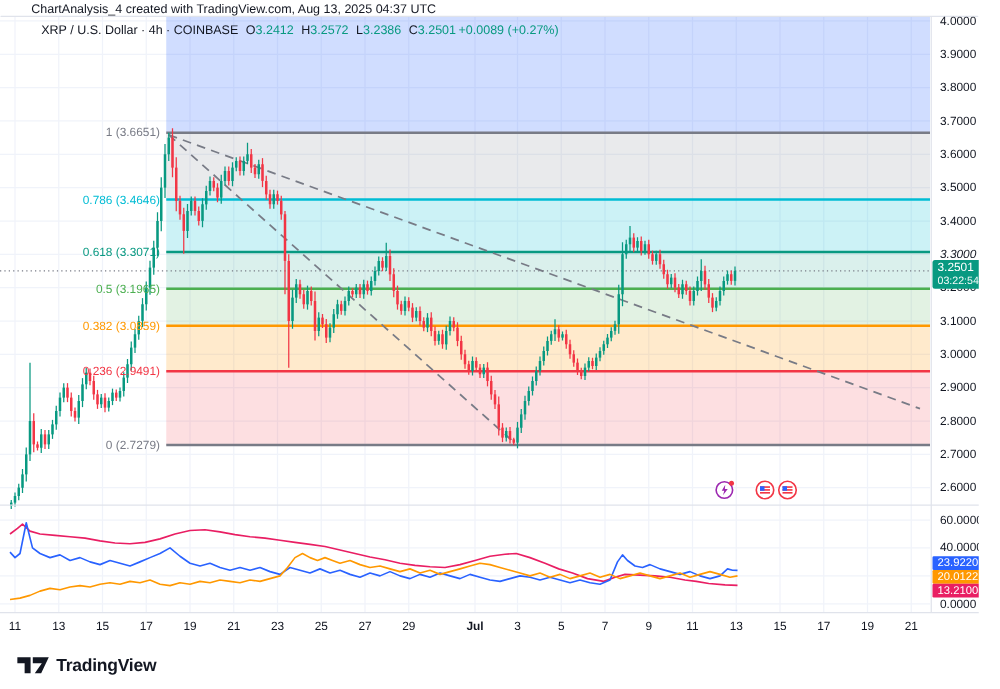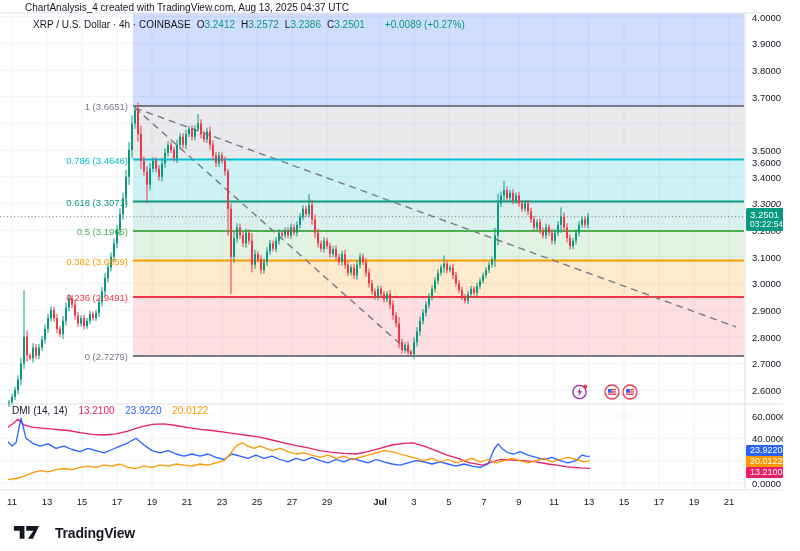--- a/index.html
+++ b/index.html
@@ -4,39 +4,39 @@
 <style>
   html,body{margin:0;padding:0;background:#fff;}
   #app{position:relative;width:783px;height:551px;background:#ffffff;overflow:hidden;
        font-family:"Liberation Sans",sans-serif;color:#131722;border-radius:17px;}
   #chart{position:absolute;left:0;top:0;}
   .title{position:absolute;left:25px;top:2px;font-size:10px;color:#131722;white-space:nowrap;}
   .legend{position:absolute;left:33px;top:19px;font-size:10px;white-space:nowrap;}
   .legend .sym{color:#131722;}
   .legend .lbl{color:#131722;margin-left:6px;}
   .legend .val{color:#089981;}
-  .legend .chg{color:#089981;margin-left:20px;}
+  .legend .chg{color:#089981;margin-left:2px;}
   .dmi-legend{position:absolute;left:12px;top:405px;font-size:10px;white-space:nowrap;}
   .dmi-legend .nm{color:#131722;}
   .dmi-legend .adx{color:#e91e63;margin-left:8px;}
   .dmi-legend .pdi{color:#2962ff;margin-left:8px;}
   .dmi-legend .mdi{color:#ff9800;margin-left:8px;}
   .fib-label{position:absolute;left:0;width:128px;text-align:right;font-size:9.5px;white-space:nowrap;}
   .ptick,.dtick{position:absolute;left:752px;font-size:9.5px;color:#131722;}
   .tlabel{position:absolute;top:496px;font-size:9.5px;color:#131722;transform:translateX(-50%);}
   .tlabel.b{font-weight:bold;}
   .price-badge{position:absolute;left:746px;width:52px;background:#089981;color:#fff;
        border-radius:2px;padding:2px 0 2px 4px;z-index:5;}
   .price-badge .p{font-size:9.5px;line-height:10px;}
   .price-badge .c{font-size:8.5px;line-height:9px;opacity:.95;}
   .dmi-badge{position:absolute;left:746px;width:52px;height:11px;color:#fff;font-size:9px;
        line-height:11px;padding-left:4px;border-radius:1px;z-index:5;}
   .icons{position:absolute;top:383px;left:0;width:800px;height:18px;}
   .icons svg{position:absolute;}
-  .logo{position:absolute;left:13px;top:524px;display:flex;align-items:center;gap:12px;}
+  .logo{position:absolute;left:13px;top:524px;display:flex;align-items:flex-start;gap:2px;}
   .logo span{font-size:14px;font-weight:bold;color:#131722;letter-spacing:-.2px;}
 </style>
 </head>
 <body>
 
 <div id="app">
   <svg id="chart" width="800" height="551">
       <g>
         <line x1="12" y1="13" x2="12" y2="490" stroke="#f0f3fa" stroke-width="1"></line>
         <line x1="47" y1="13" x2="47" y2="490" stroke="#f0f3fa" stroke-width="1"></line>
@@ -506,43 +506,36 @@
         <line x1="745" y1="13" x2="745" y2="490" stroke="#e0e3eb"></line>
       </g>
     </svg>
 
   <div class="title">ChartAnalysis_4 created with TradingView.com, Aug 13, 2025 04:37 UTC</div>
 
   <div class="legend">
     <span class="sym">XRP / U.S. Dollar · 4h · COINBASE</span><span class="lbl">O</span><span class="val">3.2412</span><span class="lbl">H</span><span class="val">3.2572</span><span class="lbl">L</span><span class="val">3.2386</span><span class="lbl">C</span><span class="val">3.2501</span><span class="chg">+0.0089 (+0.27%)</span>
   </div>
 
-  <div class="dmi-legend">
-    <span class="nm">DMI</span>
-    <span class="nm">(14, 14)</span>
-    <span class="adx">13.2100</span>
-    <span class="pdi">23.9220</span>
-    <span class="mdi">20.0122</span>
-  </div>
 
   <div id="fib-labels">
       <div class="fib-label" style="top: 101px; color: rgb(120, 123, 134);">1 (3.6651)</div>
       <div class="fib-label" style="top: 155px; color: rgb(0, 188, 212);">0.786 (3.4646)</div>
       <div class="fib-label" style="top: 197px; color: rgb(8, 153, 129);">0.618 (3.3071)</div>
       <div class="fib-label" style="top: 226px; color: rgb(76, 175, 80);">0.5 (3.1965)</div>
       <div class="fib-label" style="top: 256px; color: rgb(255, 152, 0);">0.382 (3.0859)</div>
       <div class="fib-label" style="top: 292px; color: rgb(242, 54, 69);">0.236 (2.9491)</div>
       <div class="fib-label" style="top: 351px; color: rgb(120, 123, 134);">0 (2.7279)</div>
     </div>
   <div id="price-axis">
       <div class="ptick" style="top: 12px;">4.0000</div>
       <div class="ptick" style="top: 38px;">3.9000</div>
       <div class="ptick" style="top: 65px;">3.8000</div>
       <div class="ptick" style="top: 92px;">3.7000</div>
-      <div class="ptick" style="top: 118px; margin-top: 39px;">3.6000</div>
+      <div class="ptick" style="top: 118px;">3.6000</div>
       <div class="ptick" style="top: 145px;">3.5000</div>
       <div class="ptick" style="top: 172px;">3.4000</div>
       <div class="ptick" style="top: 198px; font-style: italic;">3.3000</div>
       <div class="ptick" style="top: 225px;">3.2000</div>
       <div class="ptick" style="top: 252px;">3.1000</div>
       <div class="ptick" style="top: 278px;">3.0000</div>
       <div class="ptick" style="top: 305px;">2.9000</div>
       <div class="ptick" style="top: 332px;">2.8000</div>
       <div class="ptick" style="top: 358px; text-align: right;">2.7000</div>
       <div class="ptick" style="top: 385px;">2.6000</div>

